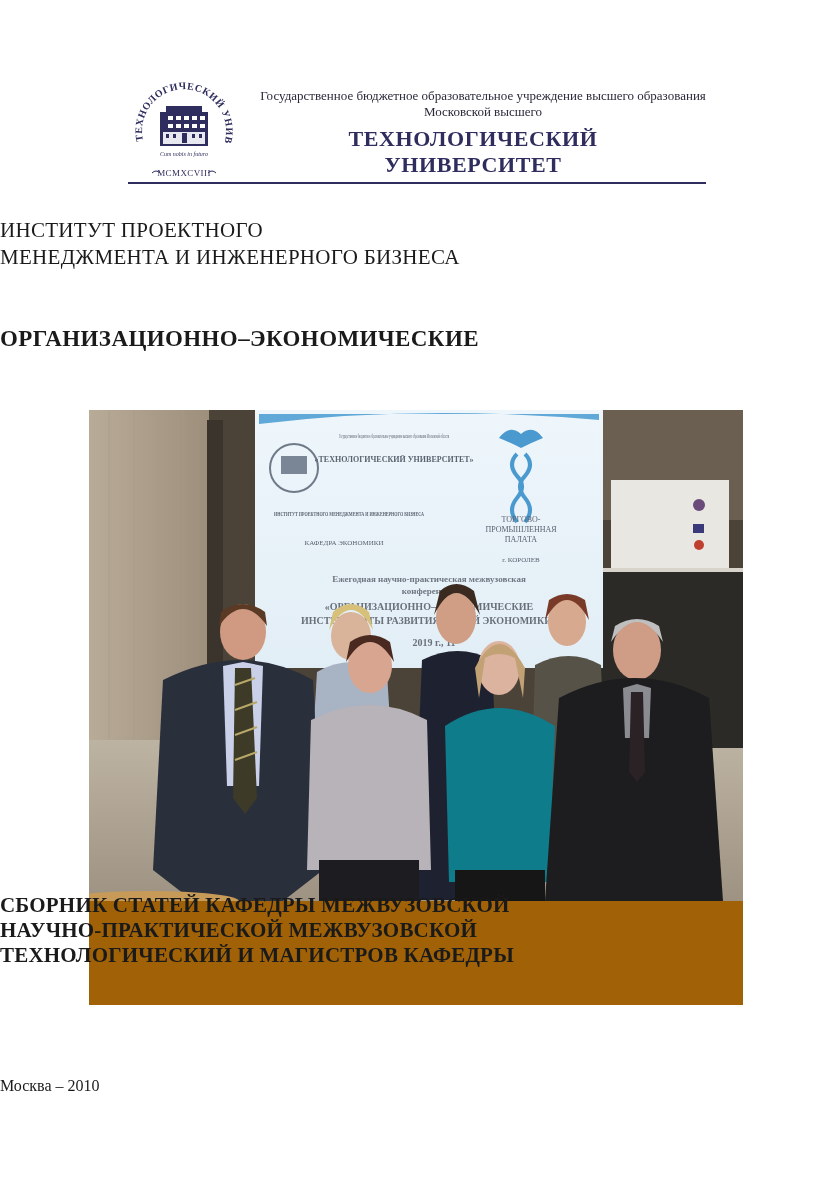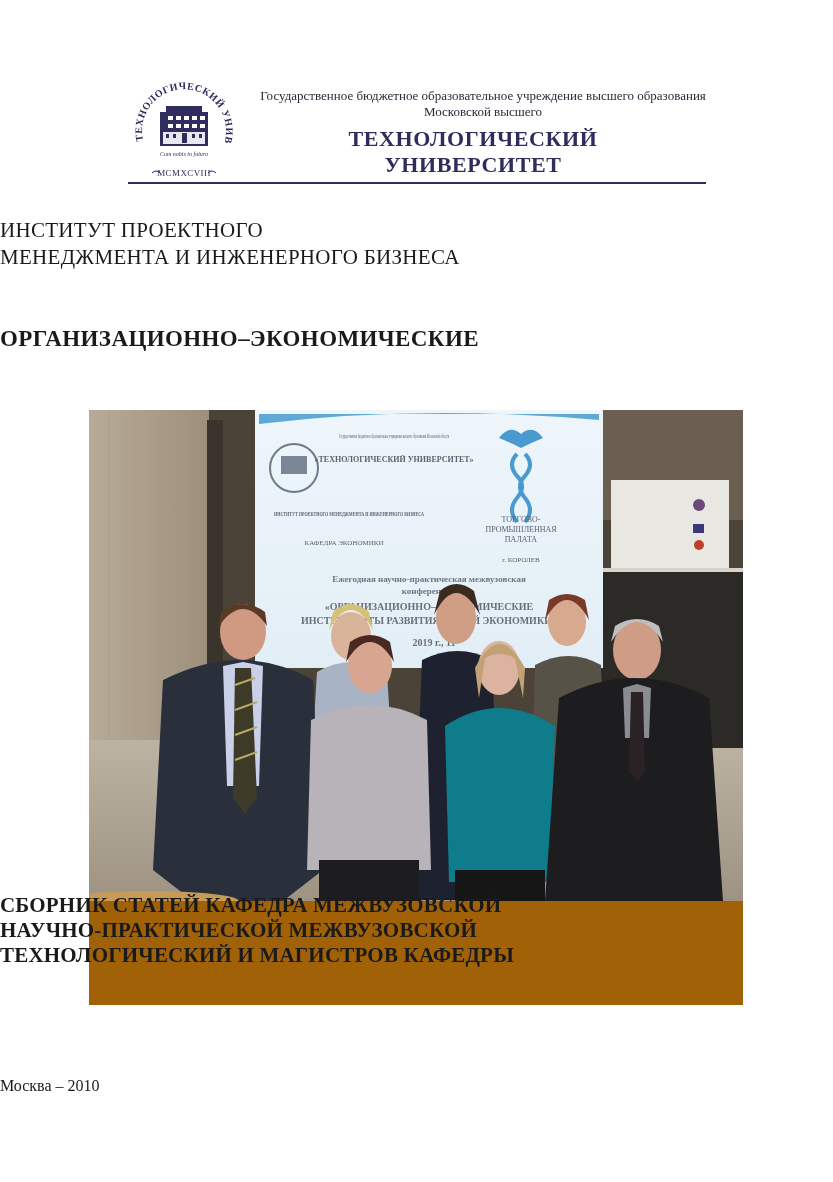--- a/index.html
+++ b/index.html
@@ -177,18 +177,18 @@
       <path d="M 522 232 q 26 -40 52 0 l -4 -16 q -22 -14 -44 0 Z" fill="#bfbfbf"></path>
       <path d="M 470 288 q 76 -40 150 0 l 14 203 l -178 0 Z" fill="#1d1c1e"></path>
       <path d="M 534 278 l 14 -4 l 14 4 l -2 50 l -24 0 Z" fill="#8a8c92"></path>
       <path d="M 542 282 l 12 0 l 2 80 l -8 10 l -8 -10 Z" fill="#2a2224"></path>
     </g>
     <ellipse cx="60" cy="491" rx="90" ry="10" fill="#c89a58"></ellipse>
   </svg>
 </div>
 
 <div class="block subtitle">
-  <div>СБОРНИК СТАТЕЙ КАФЕДРА МЕЖВУЗОВСКОЙ</div>
+  <div>СБОРНИК СТАТЕЙ КАФЕДРЫ МЕЖВУЗОВСКОЙ</div>
   <div>НАУЧНО-ПРАКТИЧЕСКОЙ МЕЖВУЗОВСКОЙ</div>
   <div>ТЕХНОЛОГИЧЕСКИЙ И МАГИСТРОВ КАФЕДРЫ</div>
 </div>
 
 <div class="block footer">Москва – 2010</div>
 
 </body></html>

